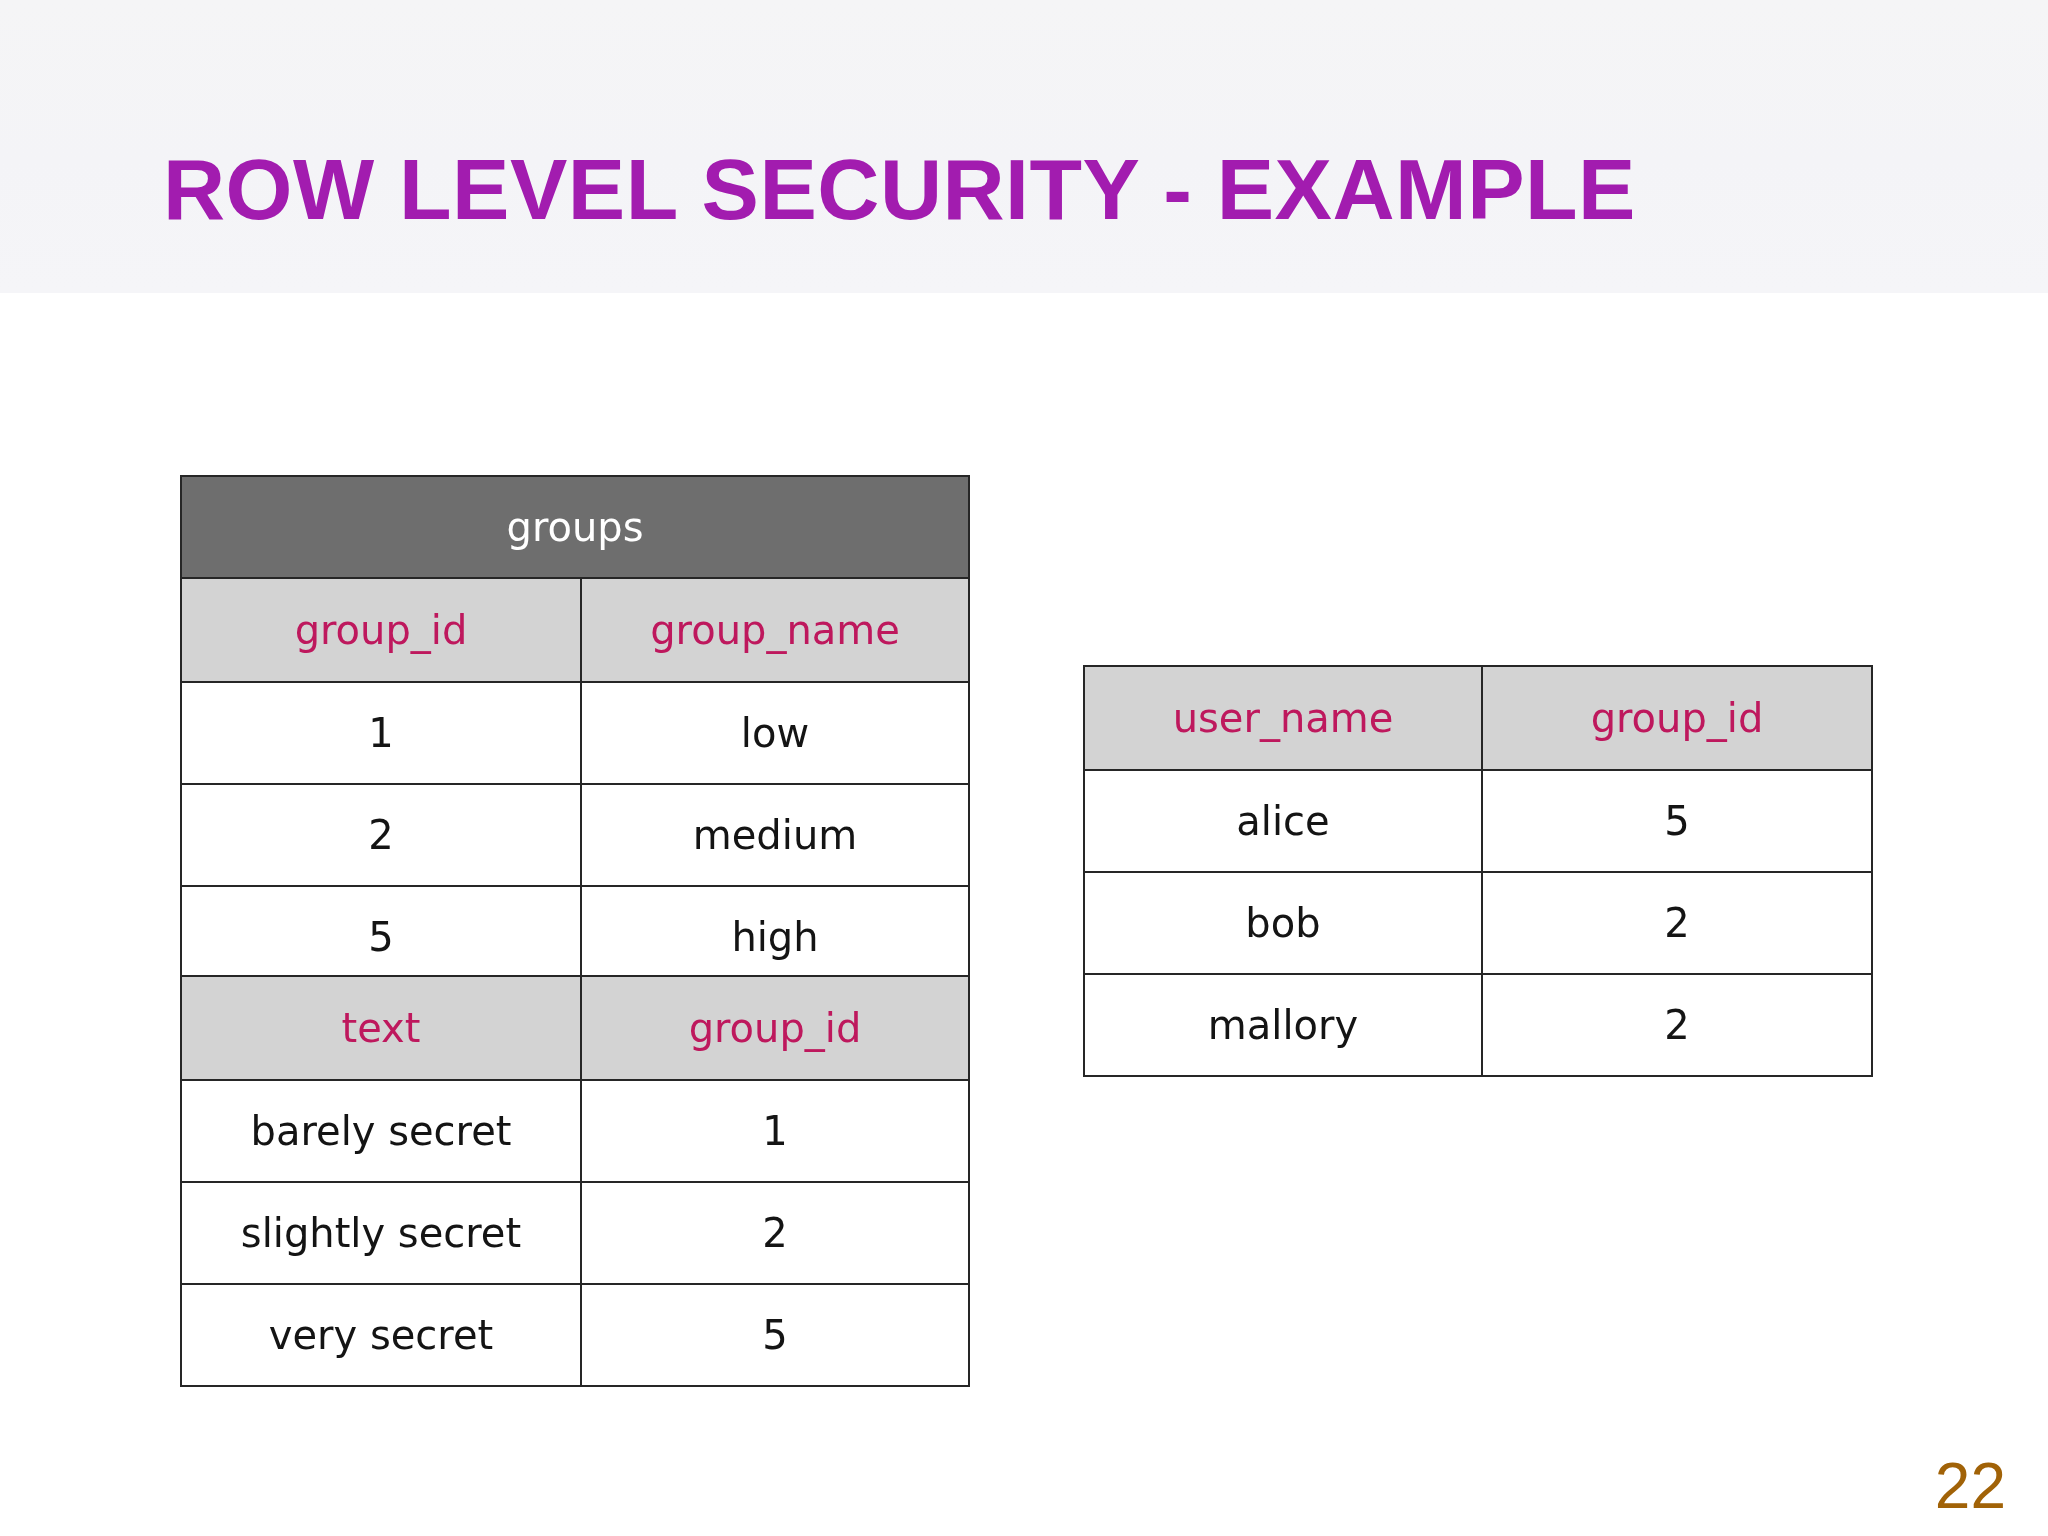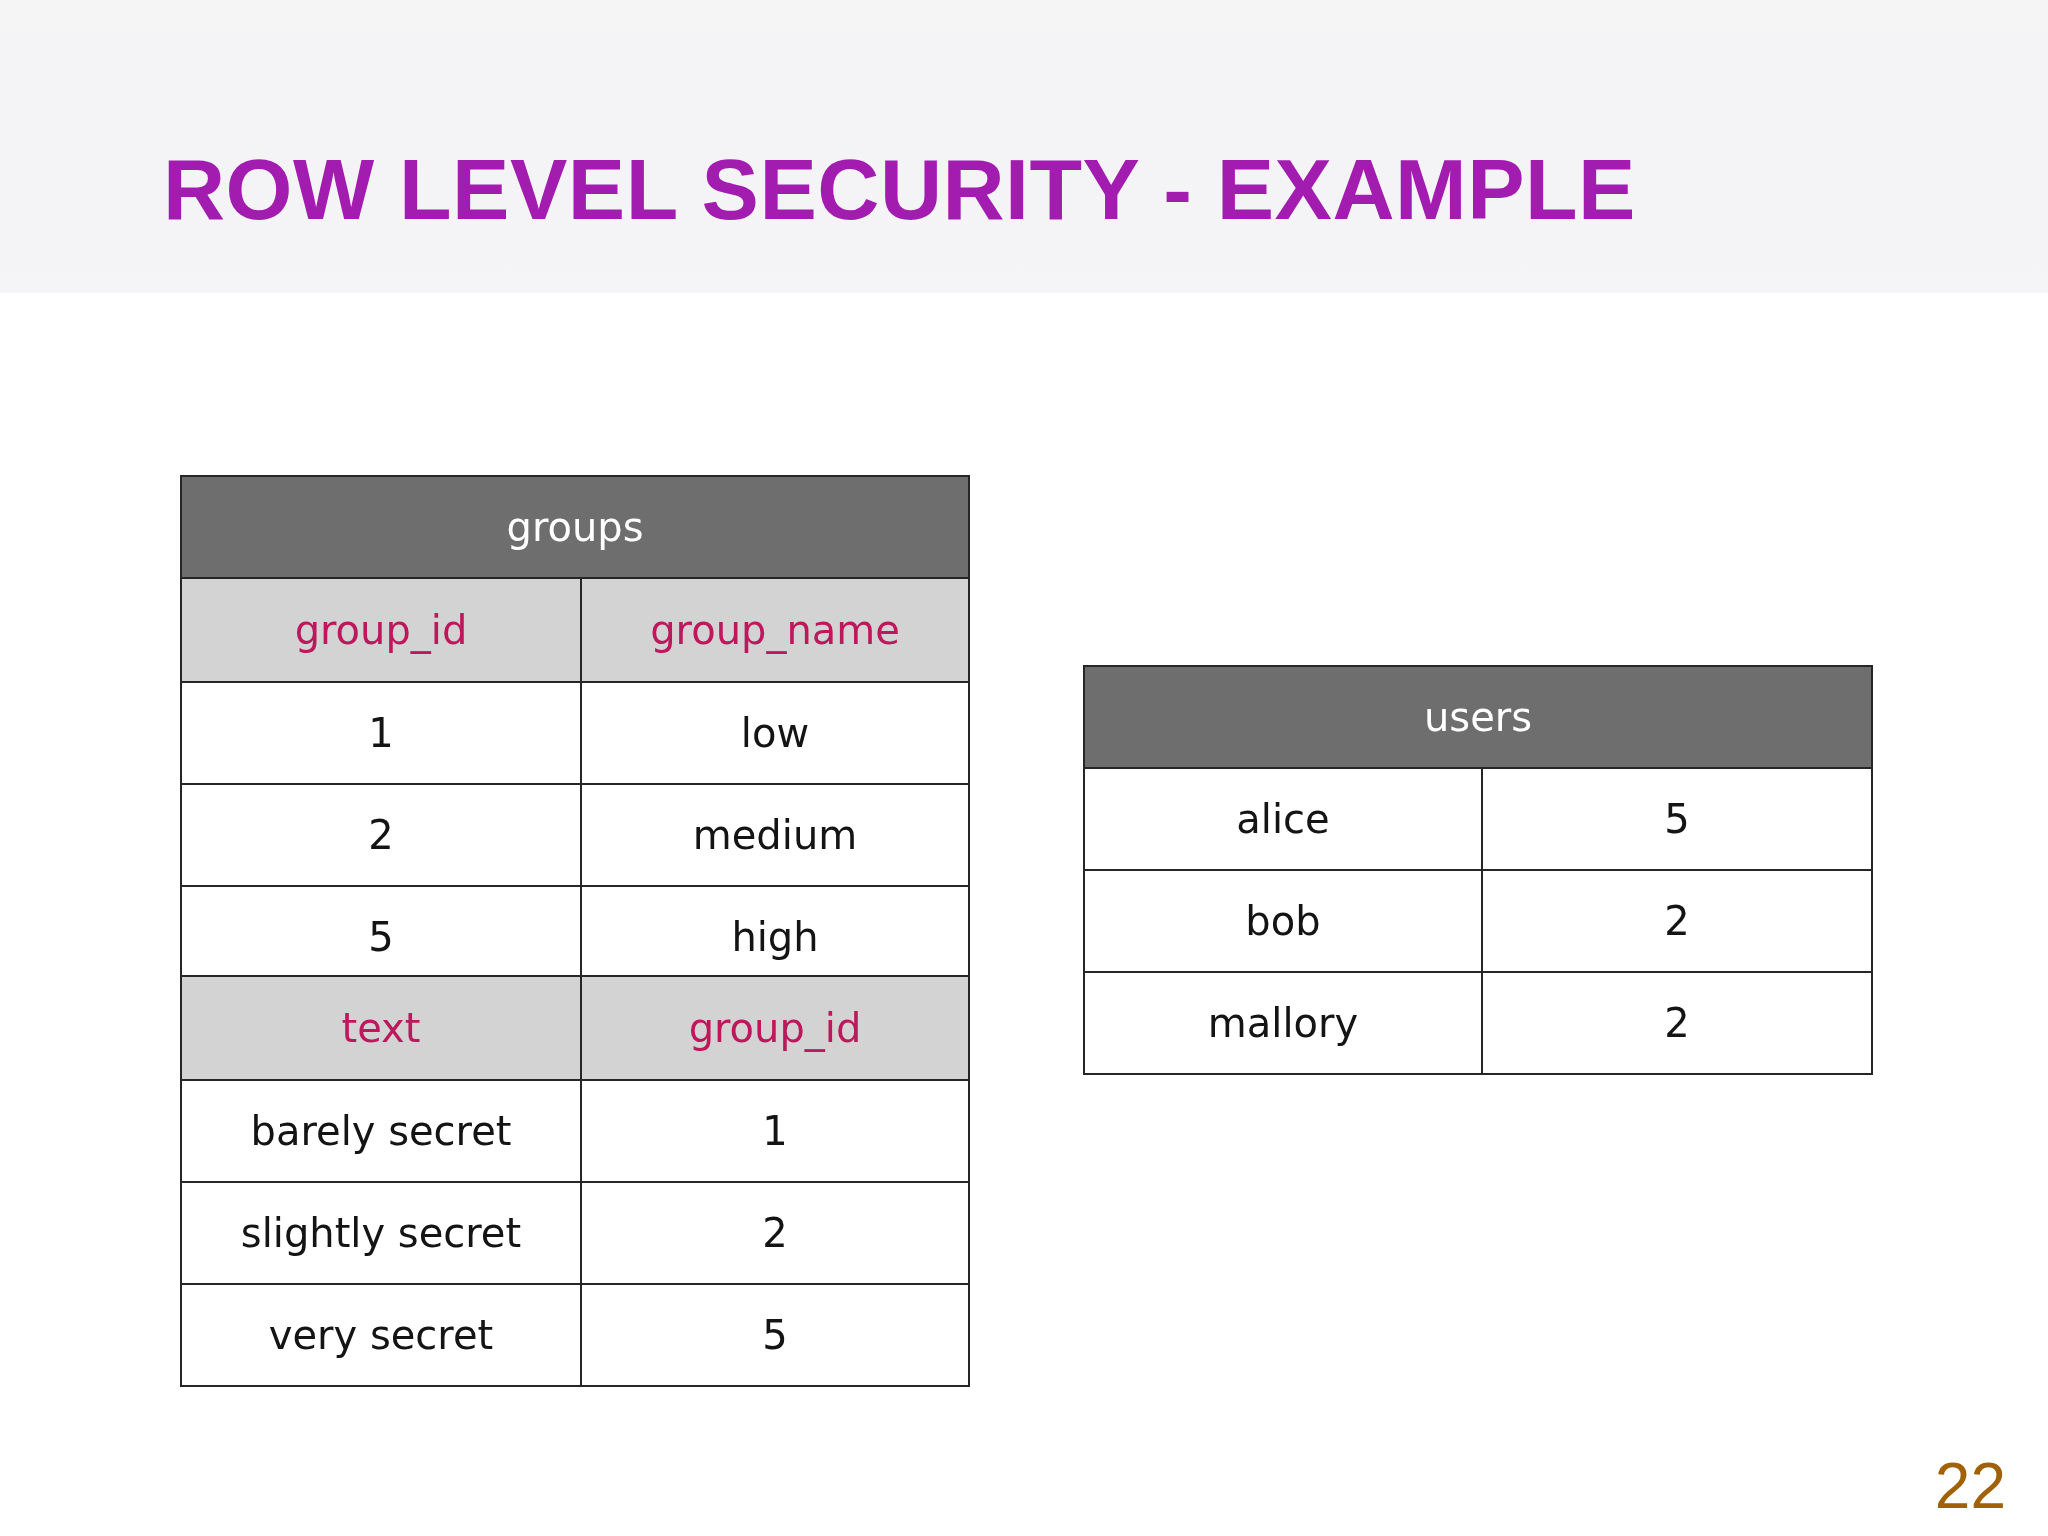--- a/index.html
+++ b/index.html
@@ -166,22 +166,23 @@
     </tr>
   </tbody>
 </table>
 
 <table class="db-table" id="table-users">
   <colgroup>
       <col class="c1">
       <col class="c2">
     </colgroup>
   <tbody>
-    <tr class="tbl-title">
-      <td colspan="2">users</td>
+    <tr class="tbl-colhead">
+      <td>user_name</td>
+      <td>group_id</td>
     </tr>
     <tr class="tbl-row">
       <td>alice</td>
       <td>5</td>
     </tr>
     <tr class="tbl-row">
       <td>bob</td>
       <td>2</td>
     </tr>
     <tr class="tbl-row">

